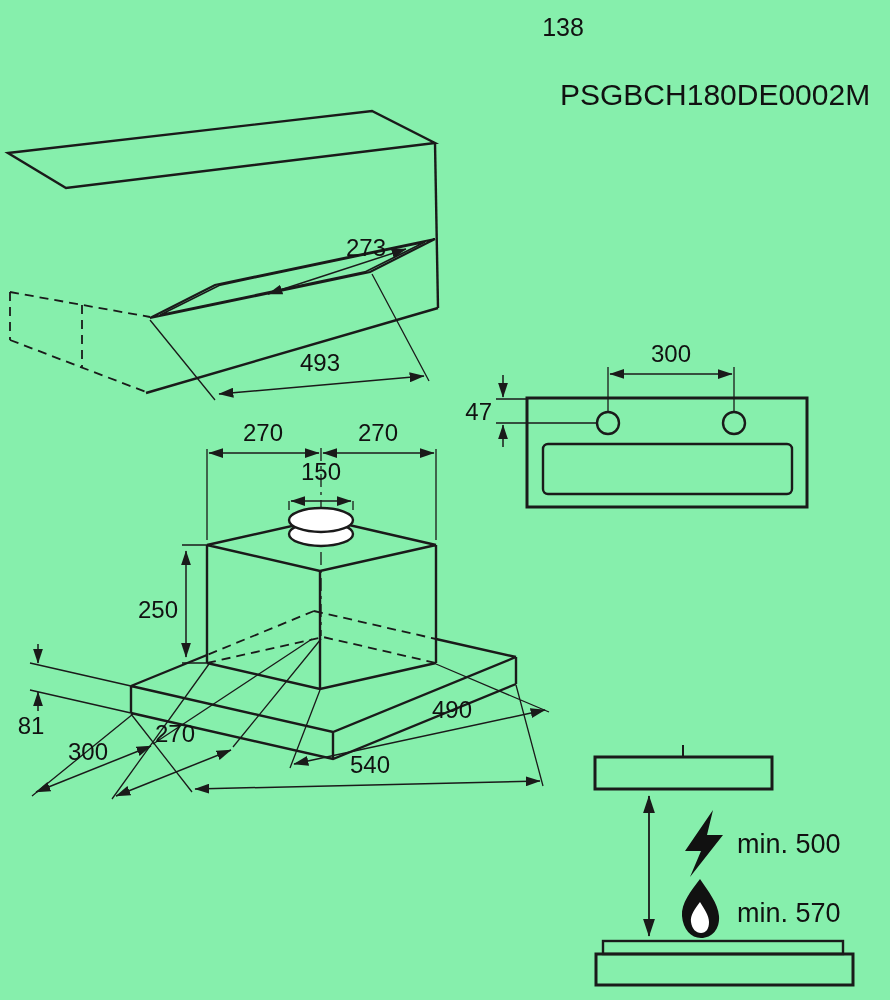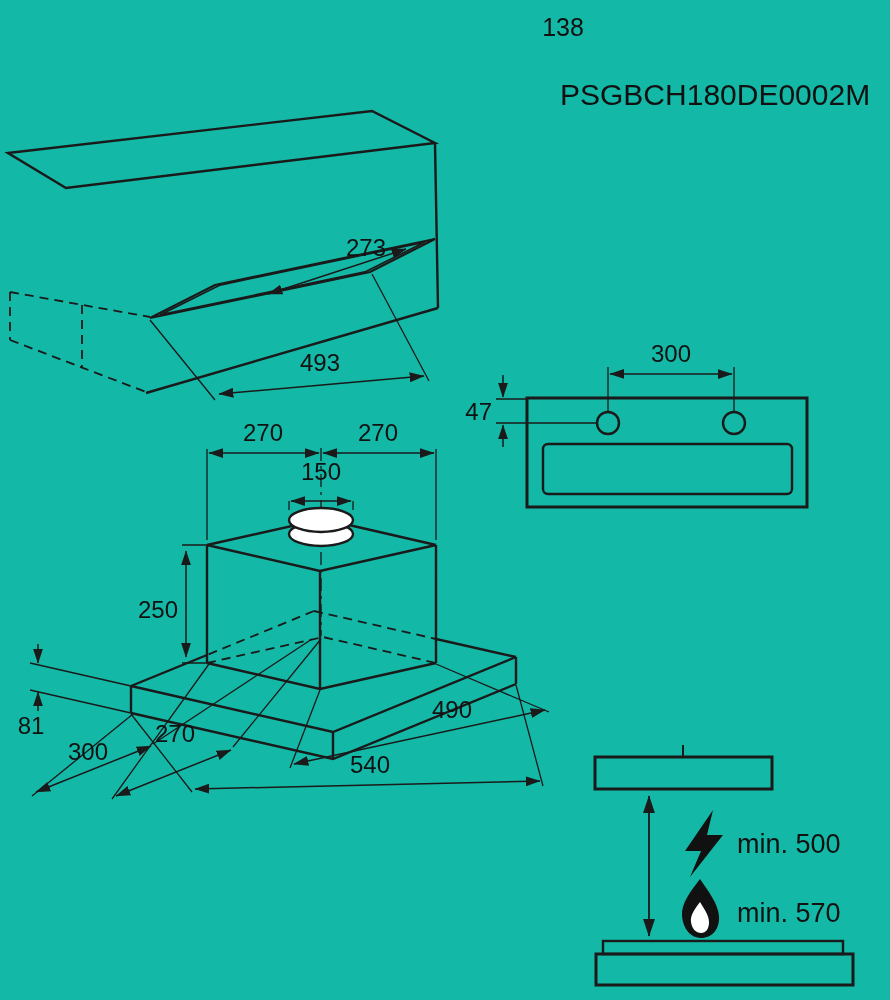--- a/index.html
+++ b/index.html
@@ -1,16 +1,16 @@
 <!DOCTYPE html>
 <html><head>
 <meta charset="utf-8">
 <style>
   html,body{margin:0;padding:0;background:#fff;}
-  .page{position:relative;width:890px;height:1000px;background:#14b8a6;overflow:hidden;text-align:right;}
+  .page{position:relative;width:890px;height:1000px;background:#86efac;overflow:hidden;text-align:right;}
   svg{display:block;}
   svg text{font-family:"Liberation Sans","DejaVu Sans",sans-serif;fill:#111;}
   .dim{font-size:24px;}
   .hdr-small{font-size:25px;}
   .hdr-model{font-size:30px;}
   .clr{font-size:27px;}
 </style>
 </head>
 <body>
 

